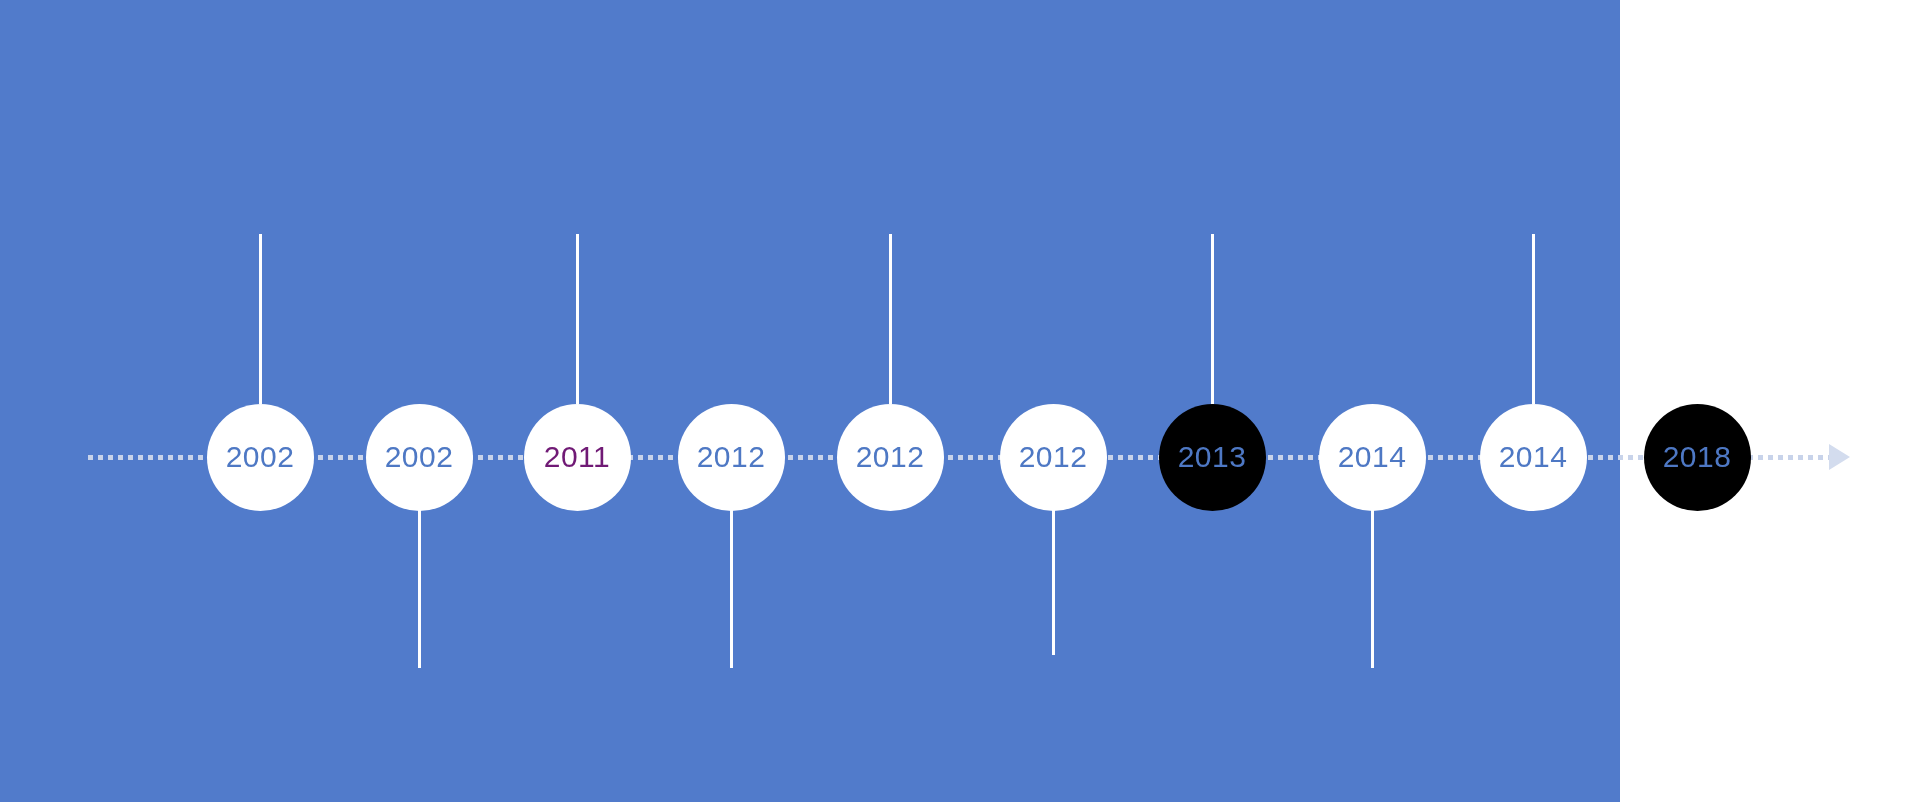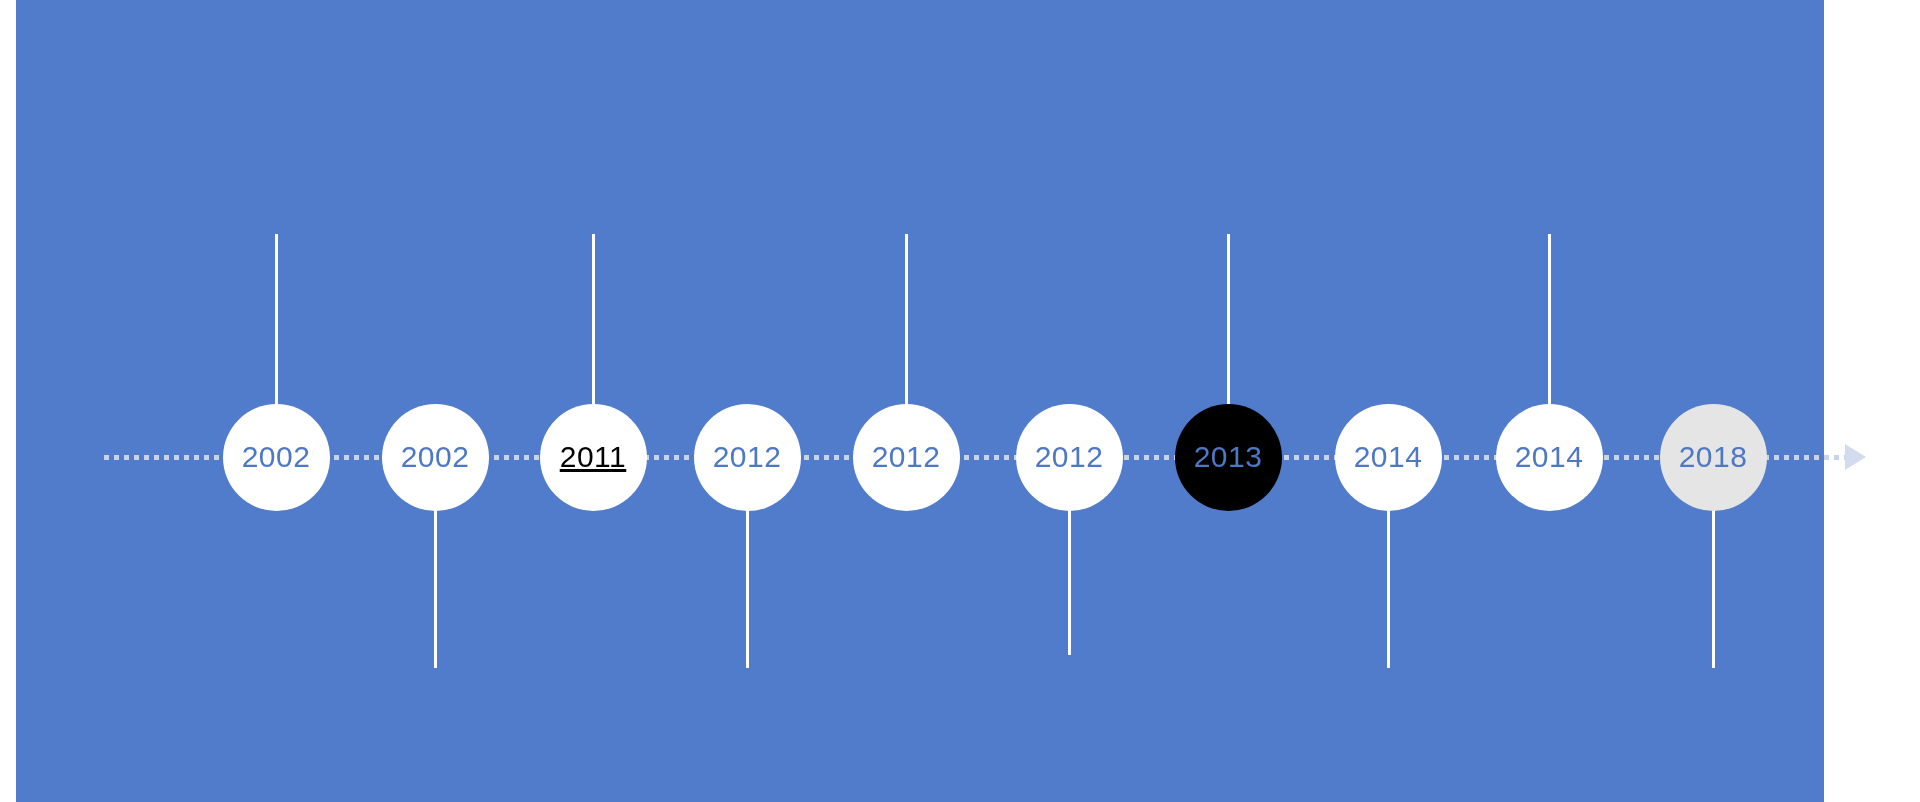--- a/index.html
+++ b/index.html
@@ -9,24 +9,23 @@
   }
   body {
     width: 1920px;
     height: 802px;
     overflow: hidden;
     font-family: "Liberation Sans", sans-serif;
   }
 
   #timeline-canvas {
     position: relative;
-    width: 1808px;
+    width: 1620px;
     height: 802px;
     background: #517BCB;
-    margin-left: 16px;
   }
 
   
   .axis-line {
     position: absolute;
     height: 5px;
     background-image: linear-gradient(to right,
                         #C8D3EA 0, #C8D3EA 5px,
                         rgba(0,0,0,0) 5px, rgba(0,0,0,0) 10px);
     background-size: 10px 5px;
@@ -107,21 +106,21 @@
       </div>
       <div class="node" style="left: 419px; top: 457px;">
         <div class="node-stem down" style="height: 158px; background: rgb(255, 255, 255);"></div>
         <div class="node-circle" style="background: rgb(255, 255, 255);">
           <span class="node-year" style="color: rgb(78, 120, 196);">2002</span>
         </div>
       </div>
       <div class="node" style="left: 577px; top: 457px;">
         <div class="node-stem up" style="height: 170px; background: rgb(255, 255, 255);"></div>
         <div class="node-circle" style="background: rgb(255, 255, 255);">
-          <span class="node-year" style="color: #000000; text-decoration: underline;">2011</span>
+          <span class="node-year" style="color: #701a75;">2011</span>
         </div>
       </div>
       <div class="node" style="left: 731px; top: 457px;">
         <div class="node-stem down" style="height: 158px; background: rgb(255, 255, 255);"></div>
         <div class="node-circle" style="background: rgb(255, 255, 255);">
           <span class="node-year" style="color: rgb(78, 120, 196);">2012</span>
         </div>
       </div>
       <div class="node" style="left: 890px; top: 457px;">
         <div class="node-stem up" style="height: 170px; background: rgb(255, 255, 255);"></div>
@@ -148,19 +147,19 @@
         </div>
       </div>
       <div class="node" style="left: 1533px; top: 457px;">
         <div class="node-stem up" style="height: 170px; background: rgb(255, 255, 255);"></div>
         <div class="node-circle" style="background: rgb(255, 255, 255);">
           <span class="node-year" style="color: rgb(78, 120, 196);">2014</span>
         </div>
       </div>
       <div class="node" style="left: 1697px; top: 457px;">
         <div class="node-stem down" style="height: 158px; background: rgb(255, 255, 255);"></div>
-        <div class="node-circle" style="background: #e5e5e5;">
+        <div class="node-circle" style="background: #000000;">
           <span class="node-year" style="color: rgb(78, 120, 196);">2018</span>
         </div>
       </div>
     </div>
 
 </div>
 
 </body></html>

